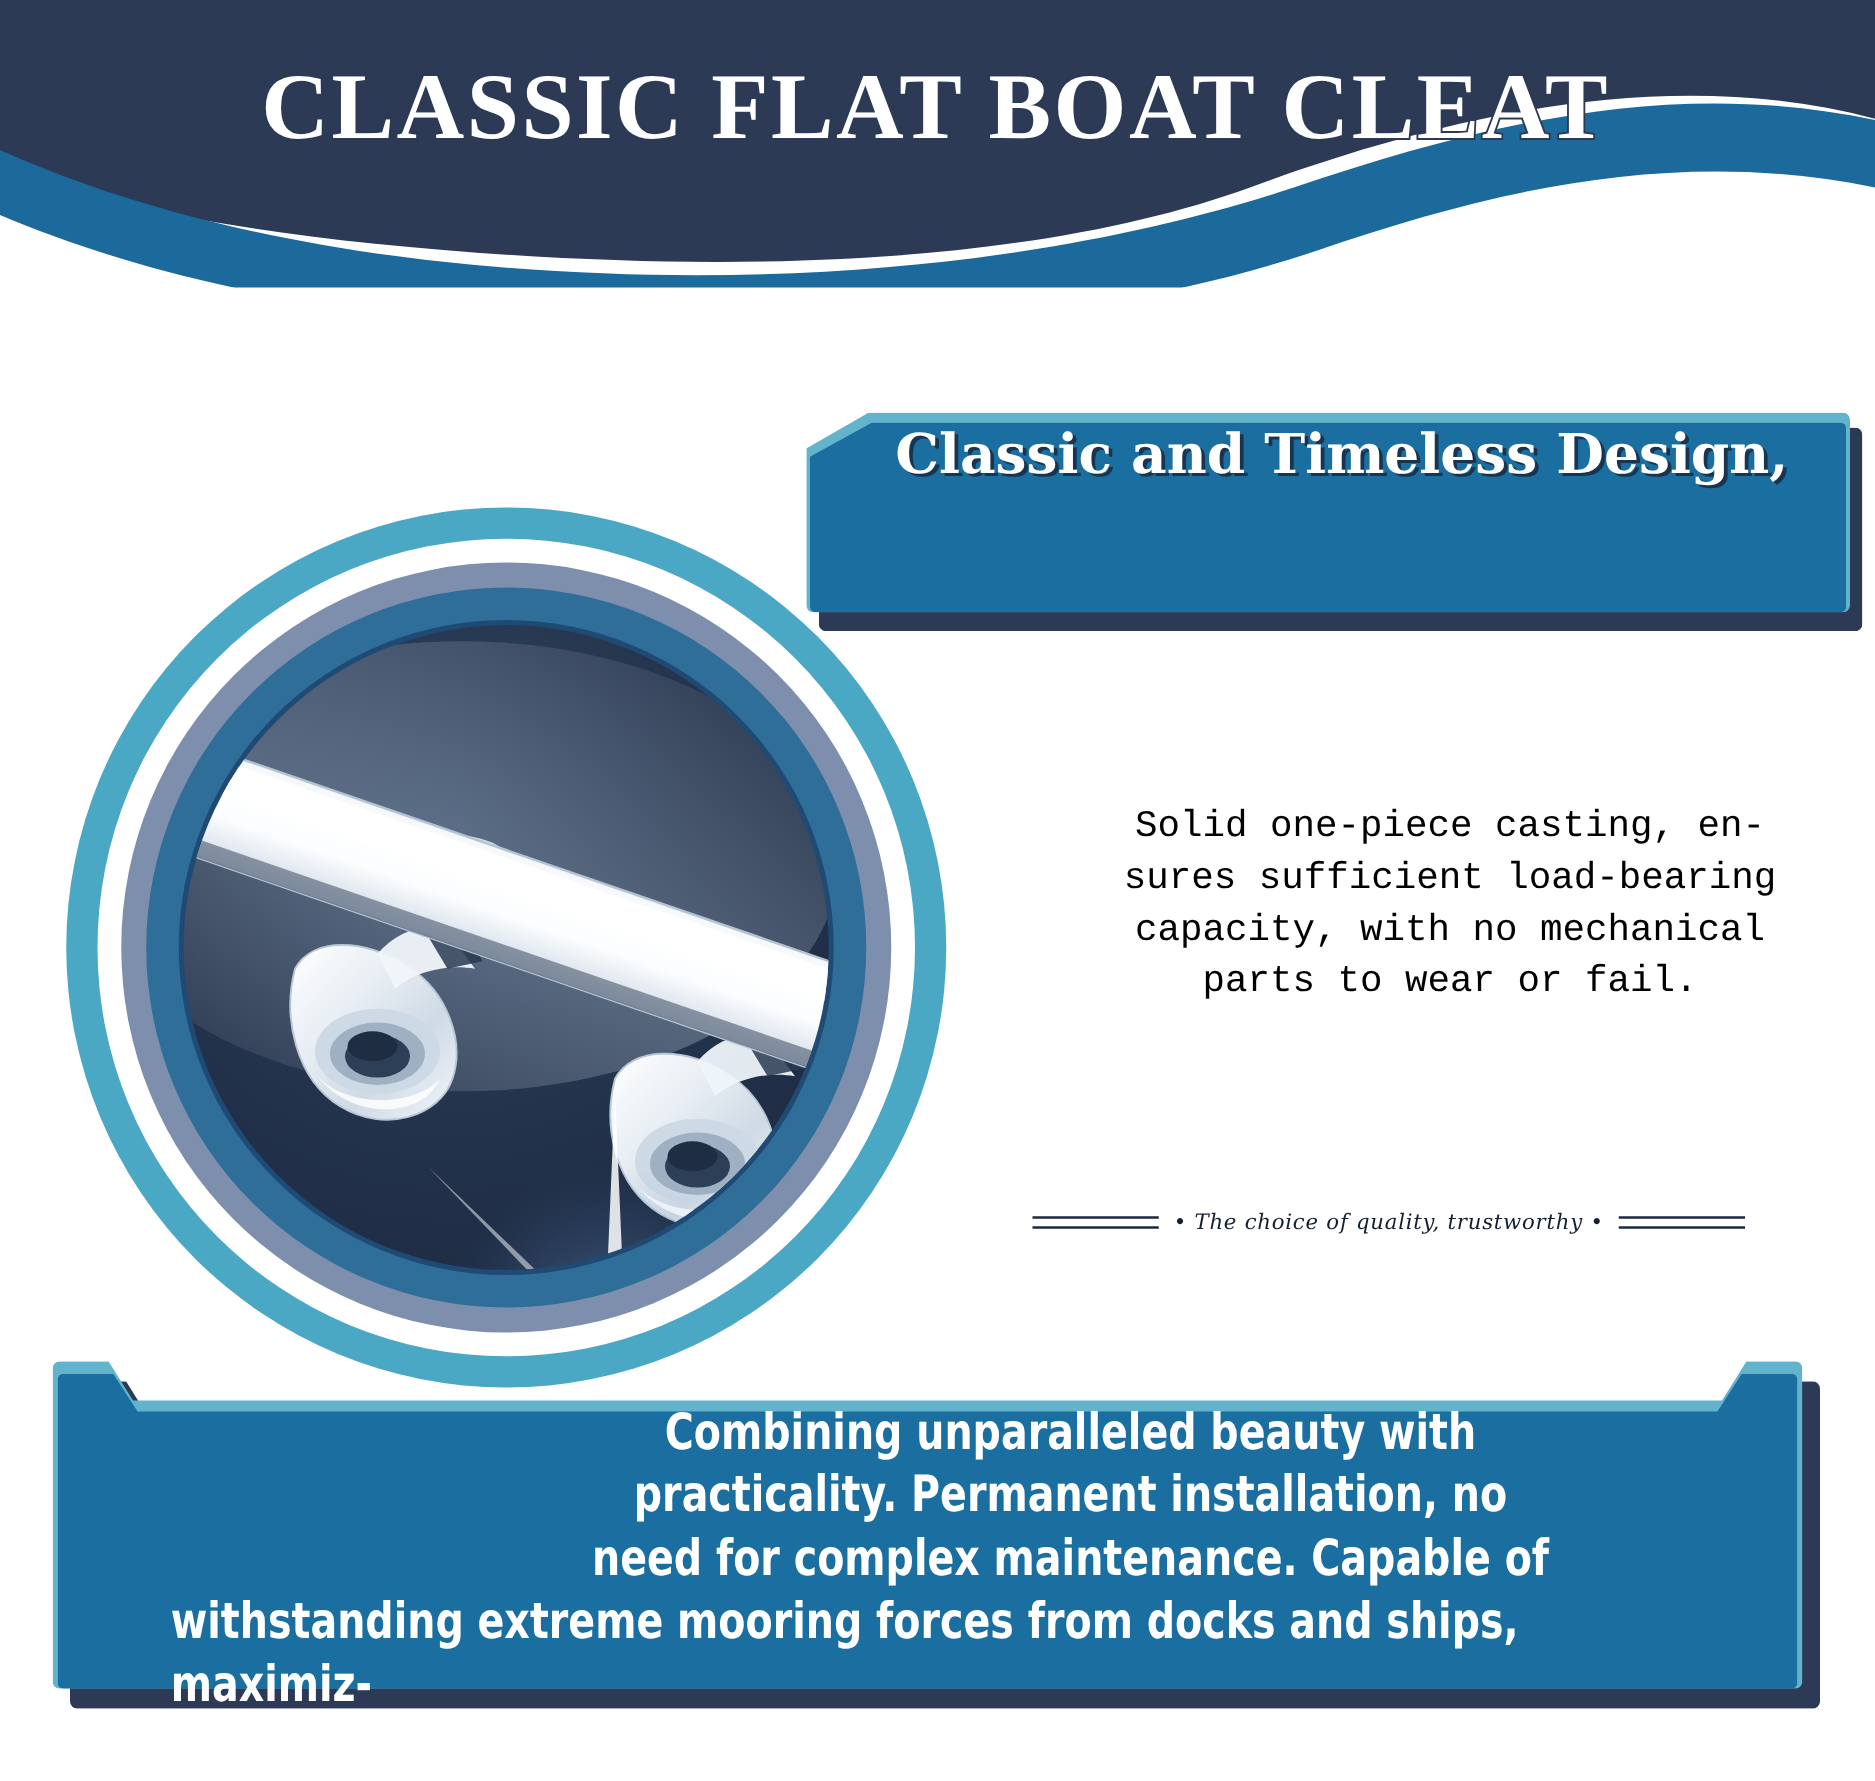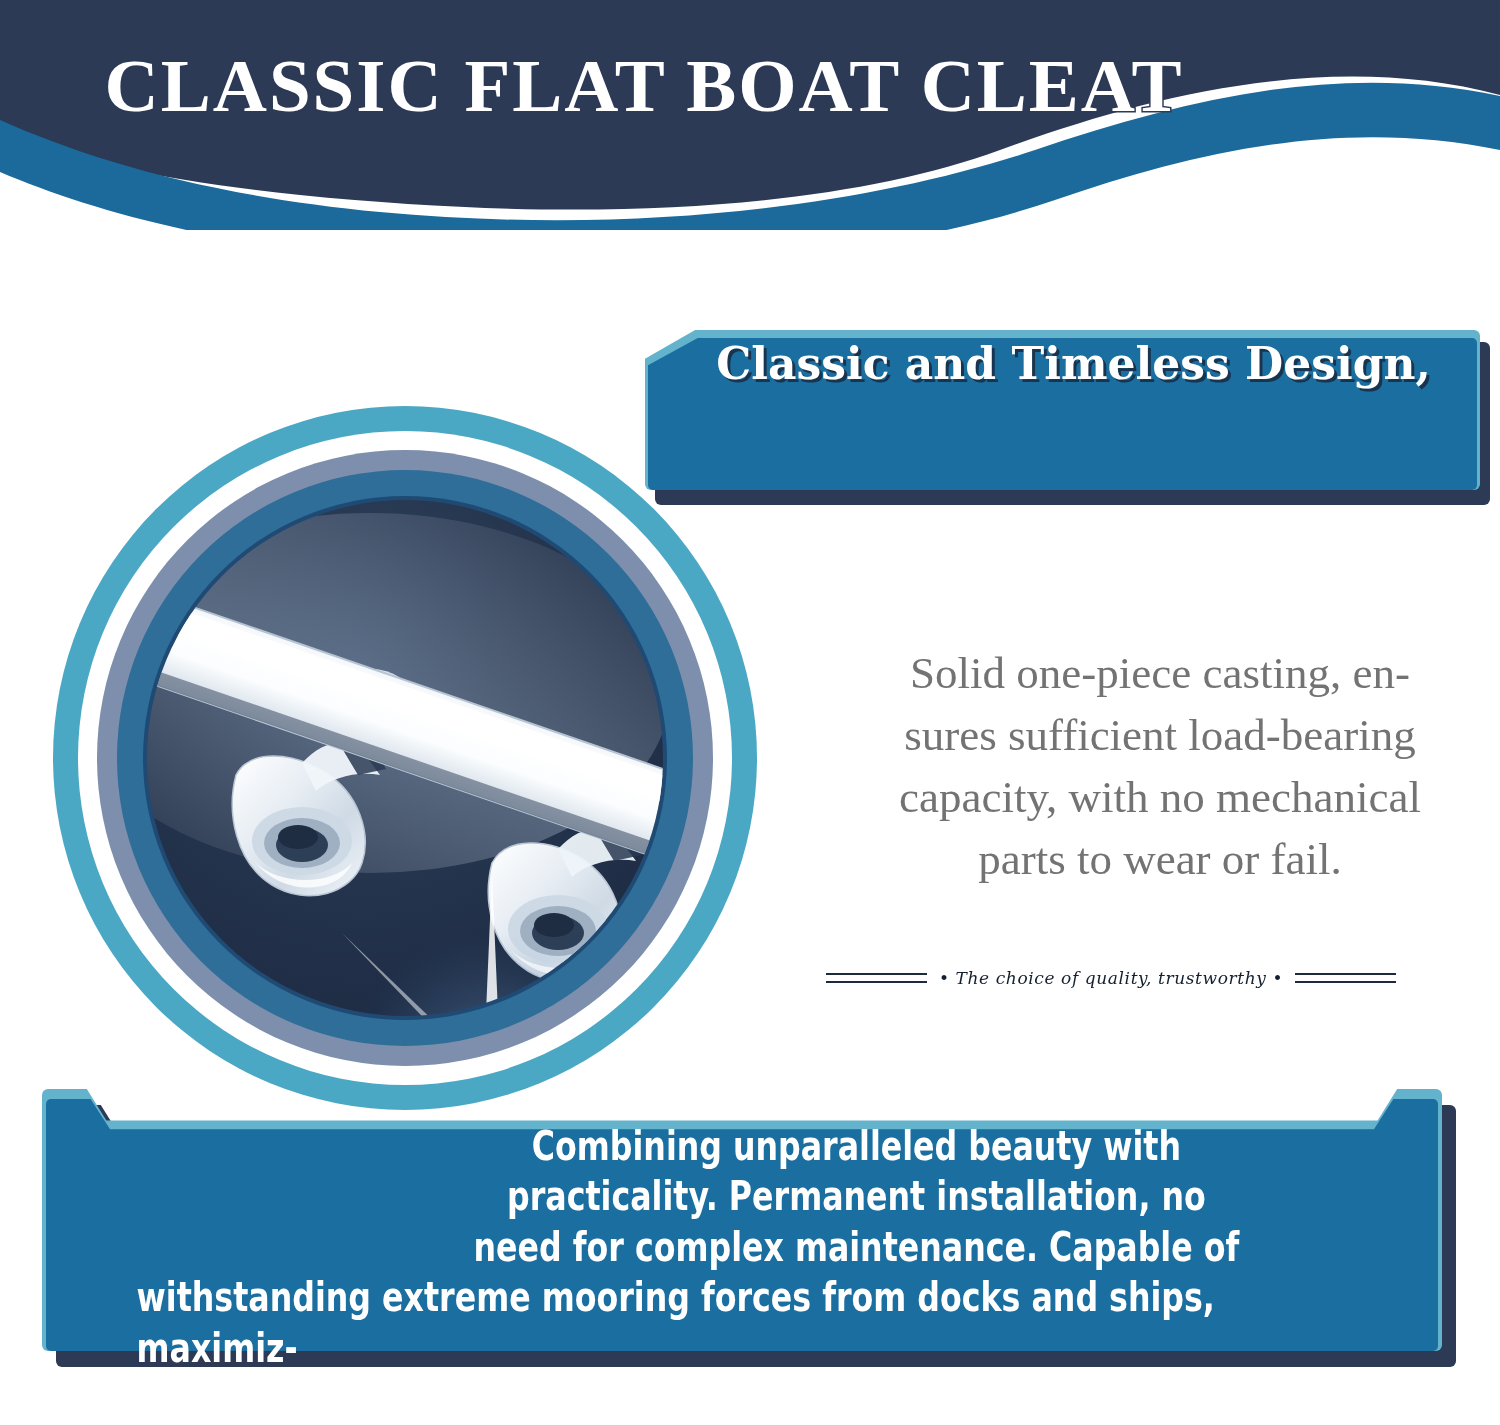--- a/index.html
+++ b/index.html
@@ -27,21 +27,21 @@
     height: 230px;
     overflow: hidden;
   }
   .header-svg { display: block; }
 
   .header-title {
     position: absolute;
     left: 0;
     top: 48px;
     width: 1288px;
-    text-align: center;
+    text-align: right;
     font-family: "Liberation Serif", "DejaVu Serif", serif;
     font-weight: bold;
     font-size: 75px;
     letter-spacing: 2px;
     line-height: 1;
     color: #ffffff;
     -webkit-text-stroke: 3px #2c3a56;
     paint-order: stroke fill;
     white-space: nowrap;
     pointer-events: none;
@@ -109,24 +109,24 @@
   }
   .headline-line2 { margin-left: 60px; }
 
   
   .body-copy {
     position: absolute;
     left: 895px;
     top: 642px;
     width: 530px;
     text-align: center;
-    font-family: Liberation Serif, serif;
-    font-size: 45px;
+    font-family: Liberation Mono, monospace;
+    font-size: 30px;
     line-height: 1.38;
-    color: #737373;
+    color: #000000;
   }
 
   
   .tagline-row {
     position: absolute;
     left: 826px;
     top: 968px;
     width: 570px;
     display: flex;
     align-items: center;

